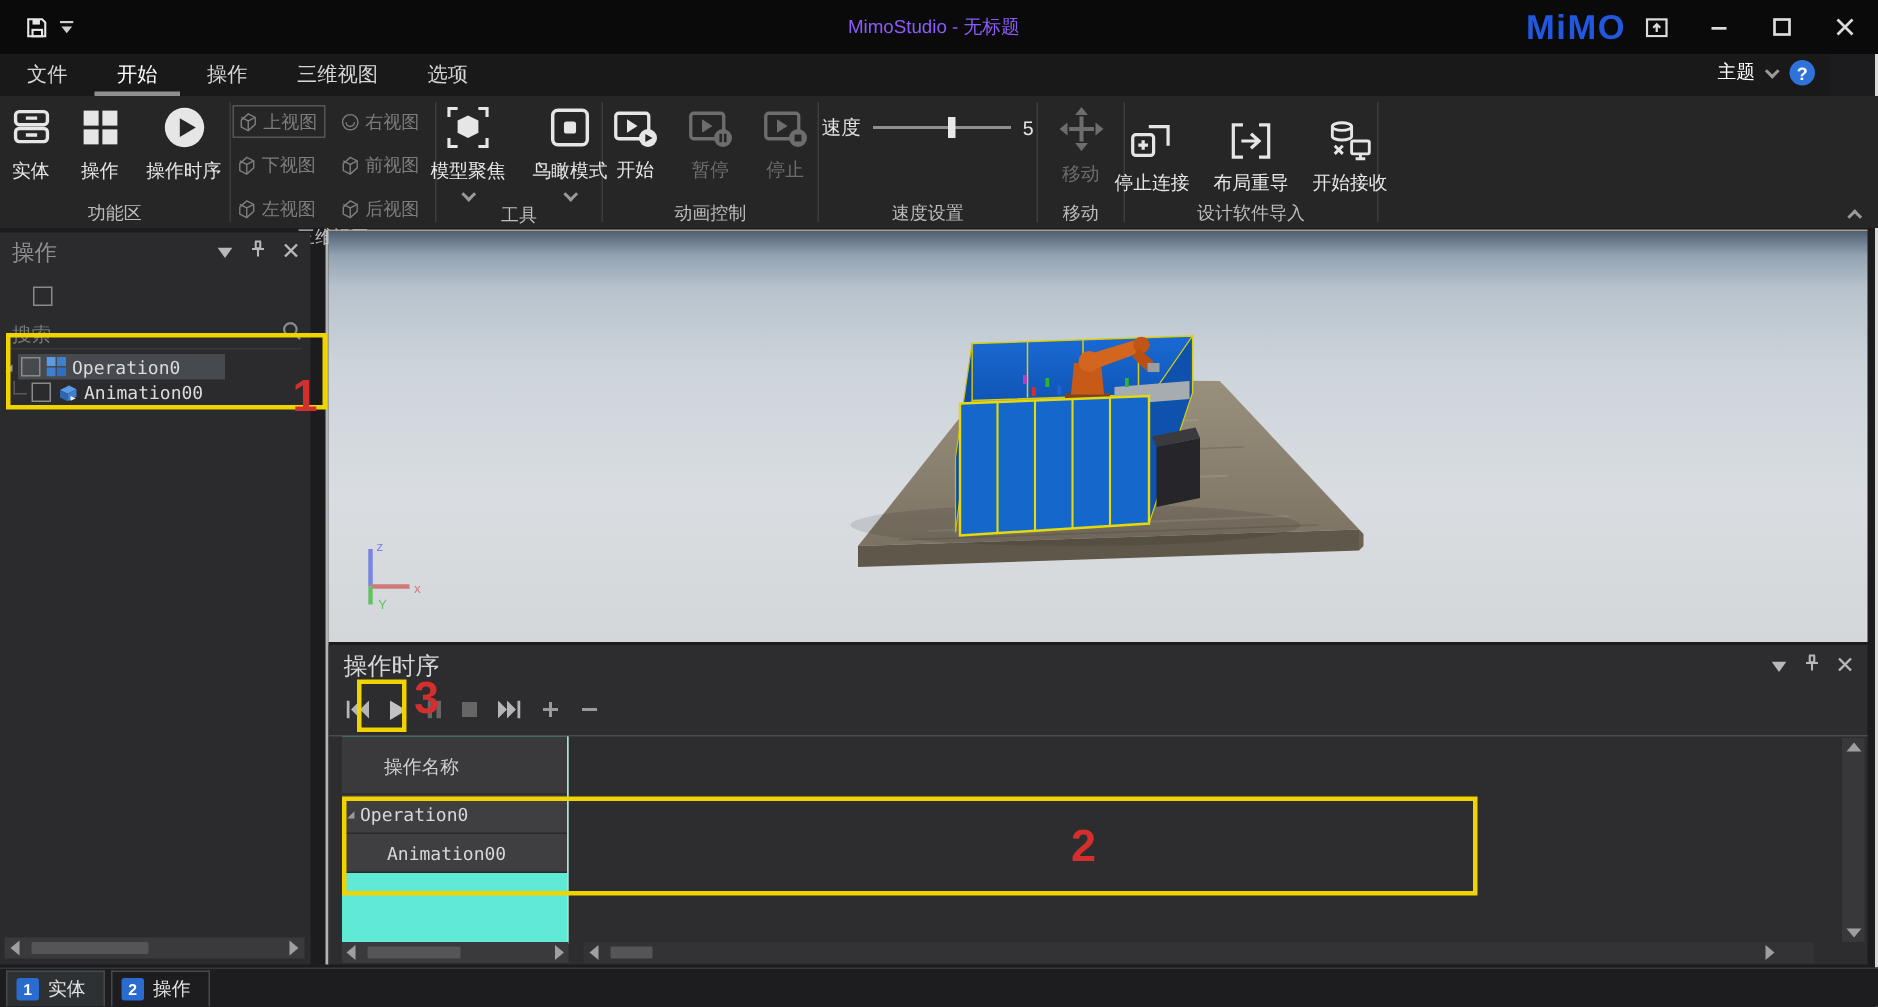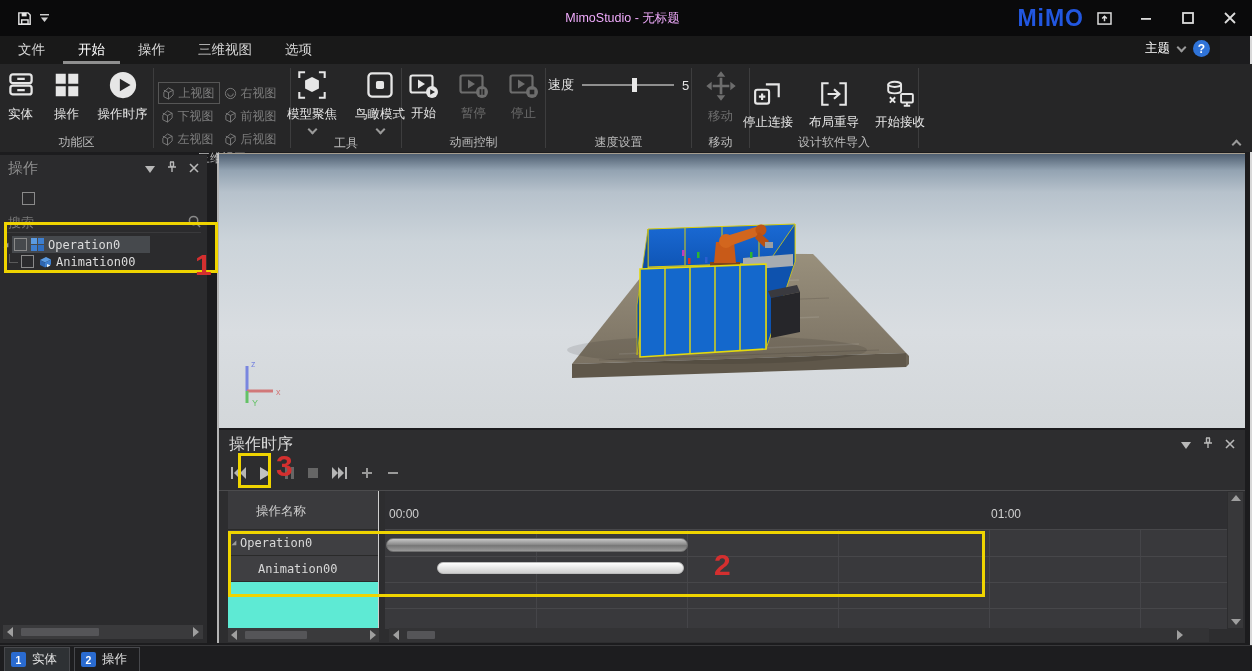--- a/index.html
+++ b/index.html
@@ -8,21 +8,21 @@
   #app { position:relative; width:1252px; height:671px; background:#1c1c1e;
     border-right:2px solid #d8d8d8; }
   .abs { position:absolute; }
   .mono { font-family:"DejaVu Sans Mono", monospace; }
 
   
   #titlebar { left:0; top:0; width:1252px; height:36px; background:#0a0a0b;
     display:flex; align-items:center; }
   #qat { display:flex; align-items:center; gap:7px; padding-left:16px; }
   #win-title { position:absolute; left:50%; transform:translateX(-53%);
-    color:#f0abfc; font-size:12.5px; }
+    color:#8b5cf6; font-size:12.5px; }
   #logo { position:absolute; right:168px; color:#2257e0; font-size:23px; font-weight:bold;
     letter-spacing:1px; font-style:normal; }
   #winbtns { position:absolute; right:8px; display:flex; align-items:center; gap:14px; }
   .winbtn { width:28px; height:24px; display:flex; align-items:center; justify-content:center; }
 
   
   #menubar { left:0; top:36px; width:1220px; height:28px; background:#191919;
     display:flex; align-items:stretch; color:#d6d6d6; font-size:13.5px; }
   .menu-item { padding:5px 15px 0 15px; margin-left:3px; }
   .menu-item.active { color:#ffffff; border-bottom:3px solid #8f8f8f; }
@@ -35,21 +35,21 @@
   #ribbon { left:0; top:64px; width:1252px; height:88px; background:#262627;
     display:flex; align-items:stretch; }
   .rgroup { position:relative; display:flex; flex-direction:column; }
   .rgroup-body { flex:1; display:flex; align-items:flex-start; justify-content:center; padding-top:4px; }
   .rgroup-label { height:18px; text-align:center; color:#bdbdbd; font-size:12px; }
   .rdivider { width:1px; background:#3d3d3e; margin:4px 0; }
   .rbtn { display:flex; flex-direction:column; align-items:center; gap:3px;
     color:#e6e6e6; font-size:12.5px; padding:2px 4px; }
   .rbtn.disabled { color:#6d6d6d; }
   .rbtn .lbl { white-space:nowrap; }
-  .sview-grid { display:grid; grid-template-columns:62px 66px; grid-auto-rows:22px; gap:1px; padding-top:2px;margin-top:12px; }
+  .sview-grid { display:grid; grid-template-columns:62px 66px; grid-auto-rows:22px; gap:7px; padding-top:2px; }
   .sview-btn { display:flex; align-items:center; gap:4px; color:#7d7d7d; font-size:12px; padding:2px 3px; }
   .sview-btn.boxed { border:1px solid #565656; }
   .chev { width:7px; height:7px; border-right:2px solid #9a9a9a; border-bottom:2px solid #9a9a9a;
     transform:rotate(45deg); display:inline-block; }
   .chev.up { transform:rotate(-135deg); }
   #speed-row { display:flex; align-items:center; gap:8px; padding-top:8px; color:#e4e4e4; font-size:13px; }
   #speed-track { position:relative; width:92px; height:2px; background:#8f8f8f; }
   #speed-handle { position:absolute; left:55%; top:-6px; width:5px; height:14px; background:#e8e8e8; }
   #ribbon-collapse { position:absolute; right:12px; bottom:4px; }
 
@@ -605,36 +605,20 @@
         <div id="tl-name-header">操作名称</div>
         <div class="tl-name-row mono">
           <span class="expander">◢</span>
           <span>Operation0</span>
         </div>
         <div class="tl-name-row mono" style="padding-left:30px">
           <span>Animation00</span>
         </div>
       </div>
 
-      <div id="tl-grid">
-        <div id="tl-ruler">
-          <span class="tick-label" style="left:4px">00:00</span>
-          <span class="tick-label" style="left:606px">01:00</span>
-        </div>
-        <div class="vline" style="left:151px"></div>
-        <div class="vline" style="left:302px"></div>
-        <div class="vline" style="left:453px"></div>
-        <div class="vline" style="left:604px"></div>
-        <div class="vline" style="left:755px"></div>
-        <div class="rowline" style="top:65px"></div>
-        <div class="rowline" style="top:91px"></div>
-        <div class="rowline" style="top:117px"></div>
-        <div id="bar-grey"></div>
-        <div id="bar-white"></div>
-      </div>
     </div>
 
     <div id="tl-vscroll">
       <span class="arrow u"></span>
       <span class="arrow d"></span>
     </div>
 
     <div id="tl-hscroll-names" class="hscroll">
       <span class="arrow l" style="margin-left:3px"></span>
       <span class="hthumb" style="width:62px; margin-left:8px"></span>

